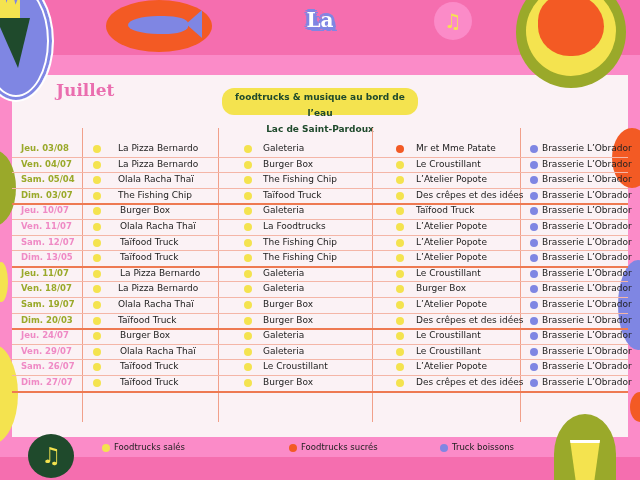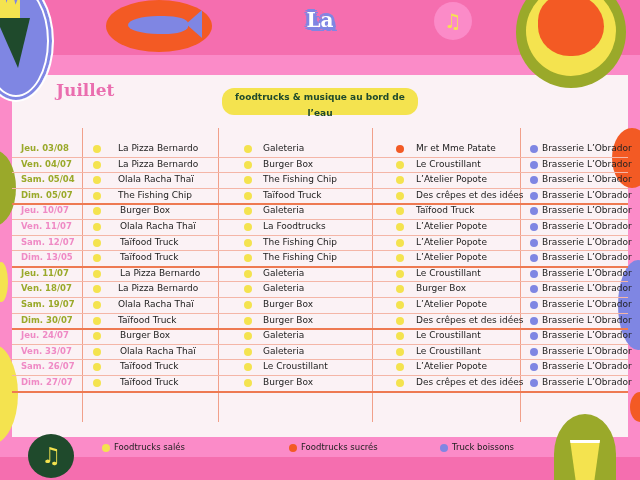--- a/index.html
+++ b/index.html
@@ -90,20 +90,21 @@
 <div class="deco music-dark">♫</div>
 <div class="deco drink">
     <div class="glass"></div>
   </div>
 
 <div class="title-wrap">
   <div class="title l1">La</div>
 </div>
 <div class="subtitle">
   <div>foodtrucks &amp; musique au bord de l’eau</div>
+  <div>Lac de Saint-Pardoux</div>
 </div>
 <div class="month">Juillet</div>
 
 <div class="vline" style="left:82px"></div>
 <div class="vline" style="left:218px"></div>
 <div class="vline" style="left:372px"></div>
 <div class="vline" style="left:520px"></div>
 
 <div id="rows">
     <div class="row" style="top: 141px;">
@@ -133,21 +134,21 @@
       <span class="dot y" style="left:81px"></span>
       <span class="cell" style="left:106px">Olala Racha Thaï</span>
       <span class="dot y" style="left:232px"></span>
       <span class="cell" style="left:251px">The Fishing Chip</span>
       <span class="dot y" style="left:384px"></span>
       <span class="cell" style="left:404px">L’Atelier Popote</span>
       <span class="dot b" style="left:518px"></span>
       <span class="cell" style="left:530px">Brasserie L’Obrador</span>
     </div>
     <div class="row week-end" style="top: 187.8px;">
-      <span class="cell date green">Dim. 05/07</span>
+      <span class="cell date green">Dim. 03/07</span>
       <span class="dot y" style="left:81px"></span>
       <span class="cell" style="left:106px">The Fishing Chip</span>
       <span class="dot y" style="left:232px"></span>
       <span class="cell" style="left:251px">Taïfood Truck</span>
       <span class="dot y" style="left:384px"></span>
       <span class="cell" style="left:404px">Des crêpes et des idées</span>
       <span class="dot b" style="left:518px"></span>
       <span class="cell" style="left:530px">Brasserie L’Obrador</span>
     </div>
     <div class="row" style="top: 203.4px;">
@@ -221,21 +222,21 @@
       <span class="dot y" style="left:81px"></span>
       <span class="cell" style="left:106px">Olala Racha Thaï</span>
       <span class="dot y" style="left:232px"></span>
       <span class="cell" style="left:251px">Burger Box</span>
       <span class="dot y" style="left:384px"></span>
       <span class="cell" style="left:404px">L’Atelier Popote</span>
       <span class="dot b" style="left:518px"></span>
       <span class="cell" style="left:530px">Brasserie L’Obrador</span>
     </div>
     <div class="row week-end" style="top: 312.6px;">
-      <span class="cell date green">Dim. 30/07</span>
+      <span class="cell date green">Dim. 20/03</span>
       <span class="dot y" style="left:81px"></span>
       <span class="cell" style="left:106px">Taïfood Truck</span>
       <span class="dot y" style="left:232px"></span>
       <span class="cell" style="left:251px">Burger Box</span>
       <span class="dot y" style="left:384px"></span>
       <span class="cell" style="left:404px">Des crêpes et des idées</span>
       <span class="dot b" style="left:518px"></span>
       <span class="cell" style="left:530px">Brasserie L’Obrador</span>
     </div>
     <div class="row" style="top: 328.2px;">
@@ -243,21 +244,21 @@
       <span class="dot y" style="left:81px"></span>
       <span class="cell" style="left:108px">Burger Box</span>
       <span class="dot y" style="left:232px"></span>
       <span class="cell" style="left:251px">Galeteria</span>
       <span class="dot y" style="left:384px"></span>
       <span class="cell" style="left:404px">Le Croustillant</span>
       <span class="dot b" style="left:518px"></span>
       <span class="cell" style="left:530px">Brasserie L’Obrador</span>
     </div>
     <div class="row" style="top: 343.8px;">
-      <span class="cell date pink">Ven. 33/07</span>
+      <span class="cell date pink">Ven. 29/07</span>
       <span class="dot y" style="left:81px"></span>
       <span class="cell" style="left:108px">Olala Racha Thaï</span>
       <span class="dot y" style="left:232px"></span>
       <span class="cell" style="left:251px">Galeteria</span>
       <span class="dot y" style="left:384px"></span>
       <span class="cell" style="left:404px">Le Croustillant</span>
       <span class="dot b" style="left:518px"></span>
       <span class="cell" style="left:530px">Brasserie L’Obrador</span>
     </div>
     <div class="row" style="top: 359.4px;">

